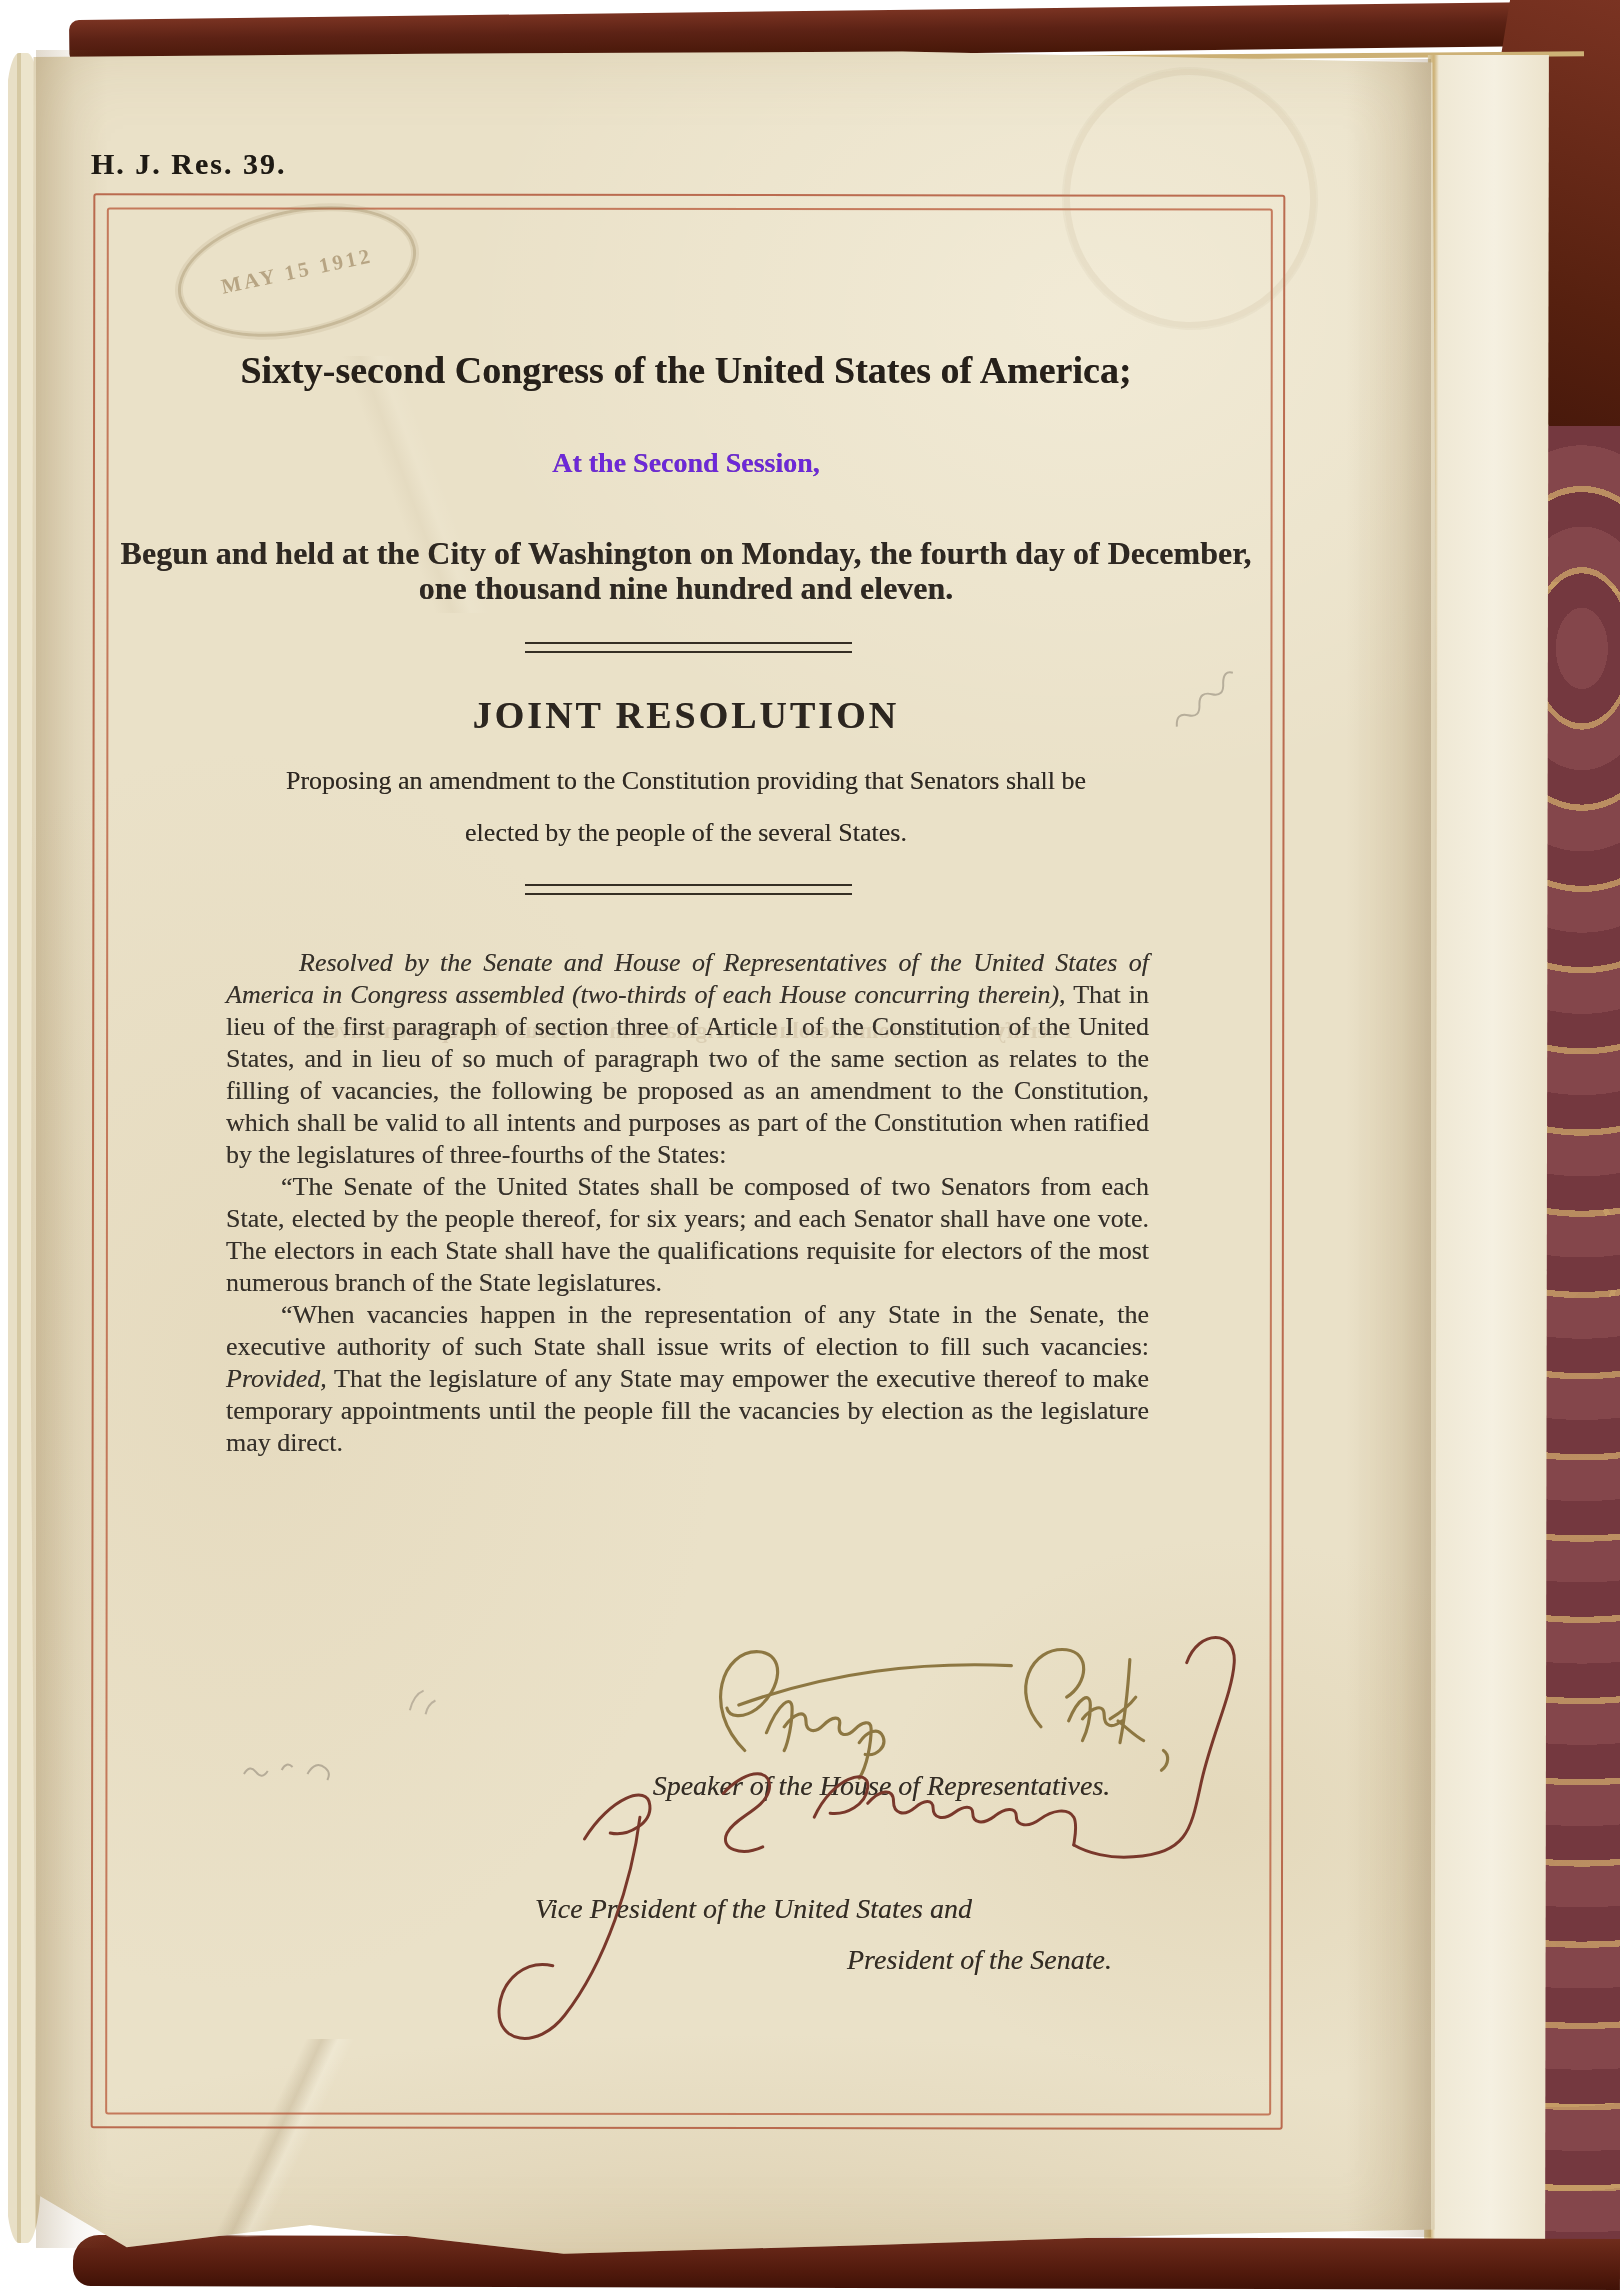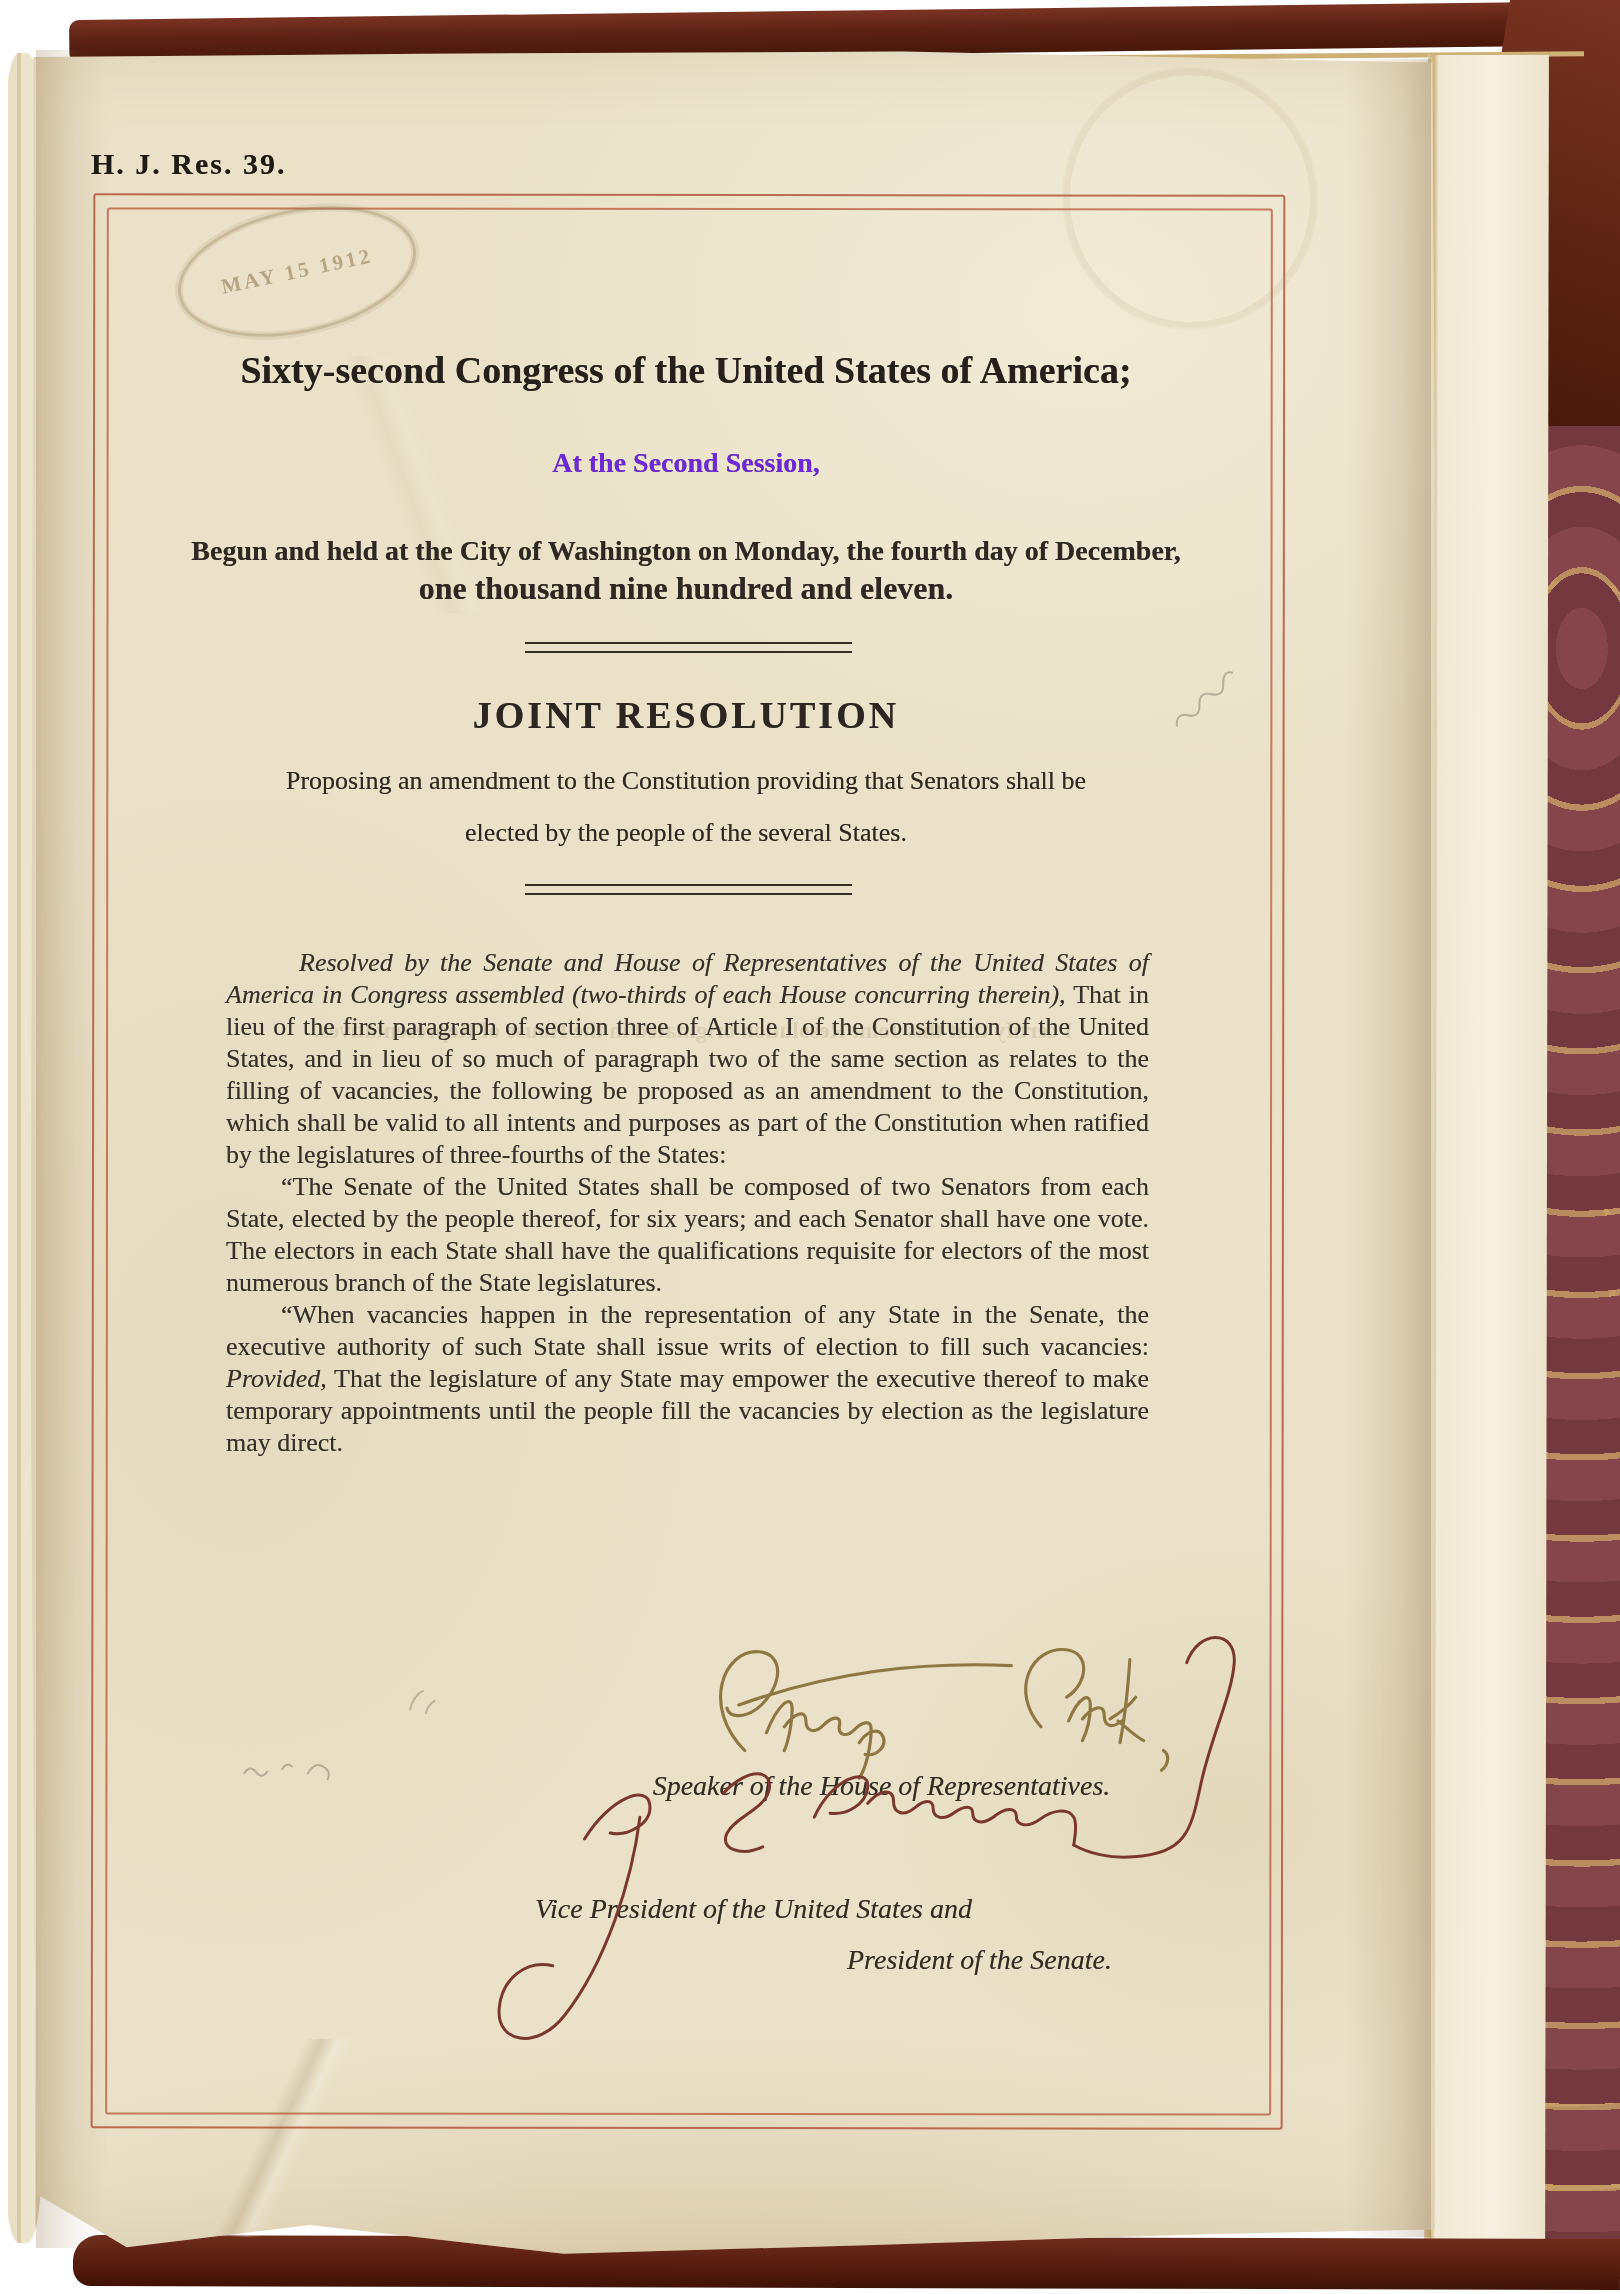--- a/index.html
+++ b/index.html
@@ -62,21 +62,21 @@
     box-shadow:inset 0 0 0 6px rgba(170,150,110,.12), 0 0 0 2px rgba(170,150,110,.08);}
   .show-through{left:248px;top:1018px;width:891px;z-index:5;transform:scaleX(-1);
     font-size:23px;font-weight:bold;color:rgba(125,95,60,.14);text-align:center;}
 
   
   .ink{z-index:7;color:#2e2822;text-shadow:0 0 0.6px rgba(46,40,34,.55);}
   .doc-number{left:91px;top:147px;font-size:30px;font-weight:bold;letter-spacing:2px;color:#1e1a14;text-align:center;}
   .centered{left:92px;width:1188px;text-align:center;}
   .congress-heading{top:348px;font-size:38px;font-weight:bold;letter-spacing:0px;color:#26201a;}
   .session-line{top:447px;font-size:28px;font-weight:bold;color:#6d28d9;}
-  .begun-1{top:535px;font-size:28px;font-weight:bold;}
+  .begun-1{top:535px;font-size:32px;font-weight:bold;}
   .begun-2{top:570px;font-size:32px;font-weight:bold;}
   .rule{left:525px;width:327px;height:7px;border-top:2.5px solid #352e24;border-bottom:2.5px solid #352e24;z-index:7;}
   .rule-1{top:642px;} .rule-2{top:884px;}
   .joint-title{top:693px;font-size:38px;letter-spacing:3px;font-weight:bold;color:#2c2620;}
   .subtitle-1{top:766px;font-size:26px;}
   .subtitle-2{top:818px;font-size:26px;}
 
   .body-text{left:226px;top:947px;width:923px;z-index:7;font-size:26px;line-height:32px;
     text-align:justify;color:#35302a;text-shadow:0 0 0.5px rgba(50,44,36,.5);}
   .body-text p{margin:0;text-indent:55px;}

